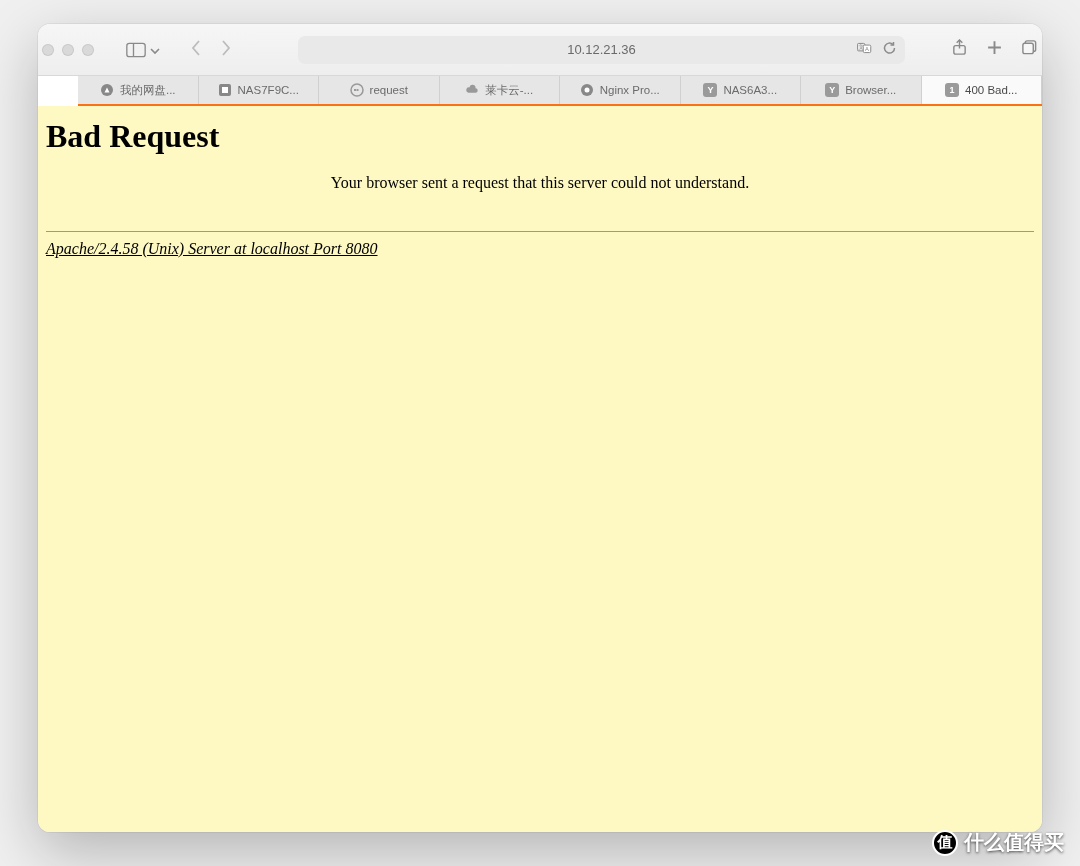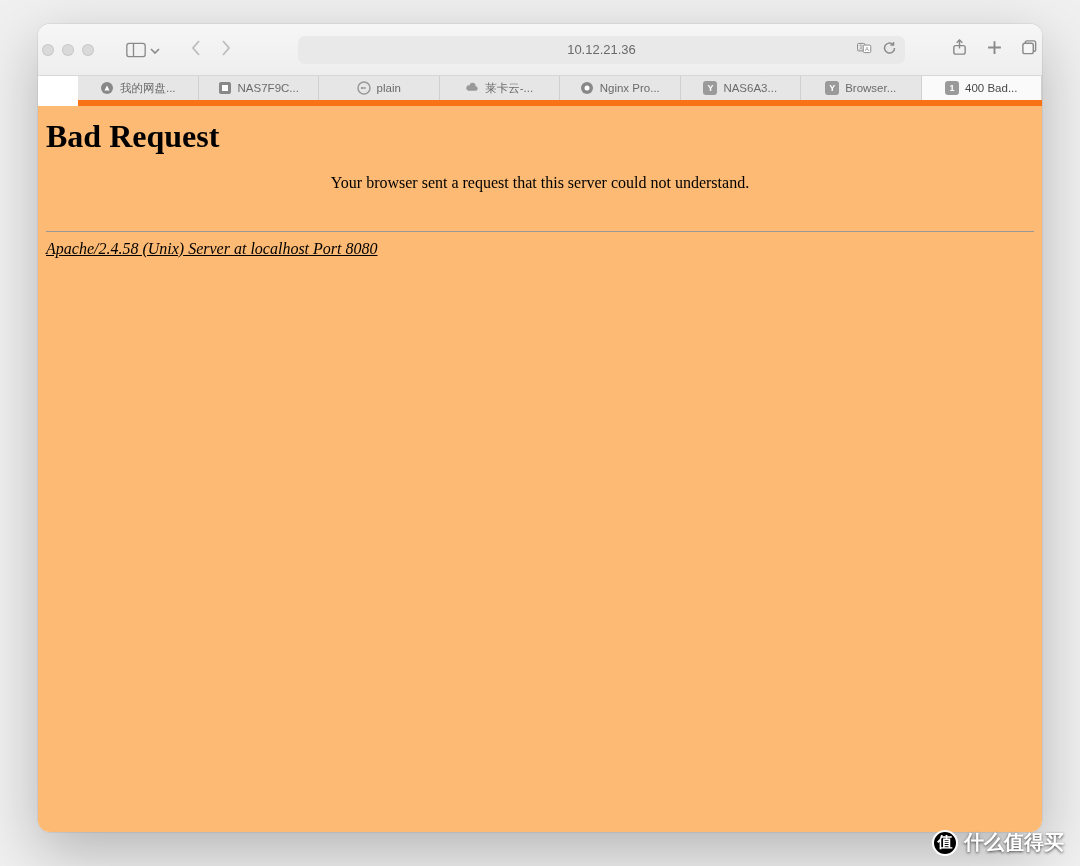--- a/index.html
+++ b/index.html
@@ -51,21 +51,21 @@
       position: relative;
     }
     .addr-right { position: absolute; right: 8px; display: flex; gap: 10px; align-items: center; color: #8a8a8a; }
     .addr-right svg { width: 15px; height: 14px; }
     .toolbar-right { display: flex; gap: 18px; color: #8a8a8a; margin-left: 10px; }
     .toolbar-right svg { width: 17px; height: 17px; }
     .tabbar {
       height: 30px;
       background: #e6e6e6;
       display: flex;
-      border-bottom: 6px solid #f97316;
+      border-bottom: 2px solid #f97316;
       margin-left: 40px;
     }
     .tab {
       flex: 1;
       display: flex;
       align-items: center;
       justify-content: center;
       gap: 6px;
       font-size: 11.5px;
       color: #6b6b6b;
@@ -79,21 +79,21 @@
     .tab.active {
       background: #fafafa;
       color: #4a4a4a;
     }
     .tab-icon { width: 14px; height: 14px; display: inline-flex; align-items: center; justify-content: center; flex-shrink: 0; }
     .tab-icon svg, .tab-icon .icon-box { width: 14px; height: 14px; }
     .icon-box { background: #9a9a9a; border-radius: 3px; color: #fff; font-size: 9px; font-weight: bold; display: flex; align-items: center; justify-content: center; }
     .content {
       flex: 1;
       padding: 12px 8px 8px 8px;
-      background: #fdba74;
+      background: #fef9c3;
       font-family: "Times New Roman", Times, serif;
       color: #000;
       overflow: auto;
     }
     .content h1 { font-size: 32px; font-weight: bold; margin-bottom: 18px; }
     .content p { font-size: 16px; line-height: 1.25; text-align: center; }
     .content hr { margin: 18px 0 8px 0; border: none; border-top: 1px solid #999; }
     .content address { font-style: italic; font-size: 16px; text-decoration: underline; }
     .watermark {
       position: fixed;
@@ -190,21 +190,21 @@
       <span>NAS7F9C...</span>
     </div>
     <div class="tab">
       <span class="tab-icon">
           <svg viewBox="0 0 14 14">
             <circle cx="7" cy="7" r="6" fill="none" stroke="#999" stroke-width="1.5"></circle>
             <rect x="4" y="6" width="2" height="2" fill="#999"></rect>
             <rect x="6.5" y="6" width="2" height="2" fill="#999"></rect>
           </svg>
         </span>
-      <span>plain</span>
+      <span>request</span>
     </div>
     <div class="tab">
       <span class="tab-icon">
           <svg viewBox="0 0 16 12">
             <path d="M4 9 A3 3 0 0 1 5 3 A3.5 3.5 0 0 1 12 4 A2.5 2.5 0 0 1 12 9 Z" fill="#999"></path>
           </svg>
         </span>
       <span>莱卡云-...</span>
     </div>
     <div class="tab">

